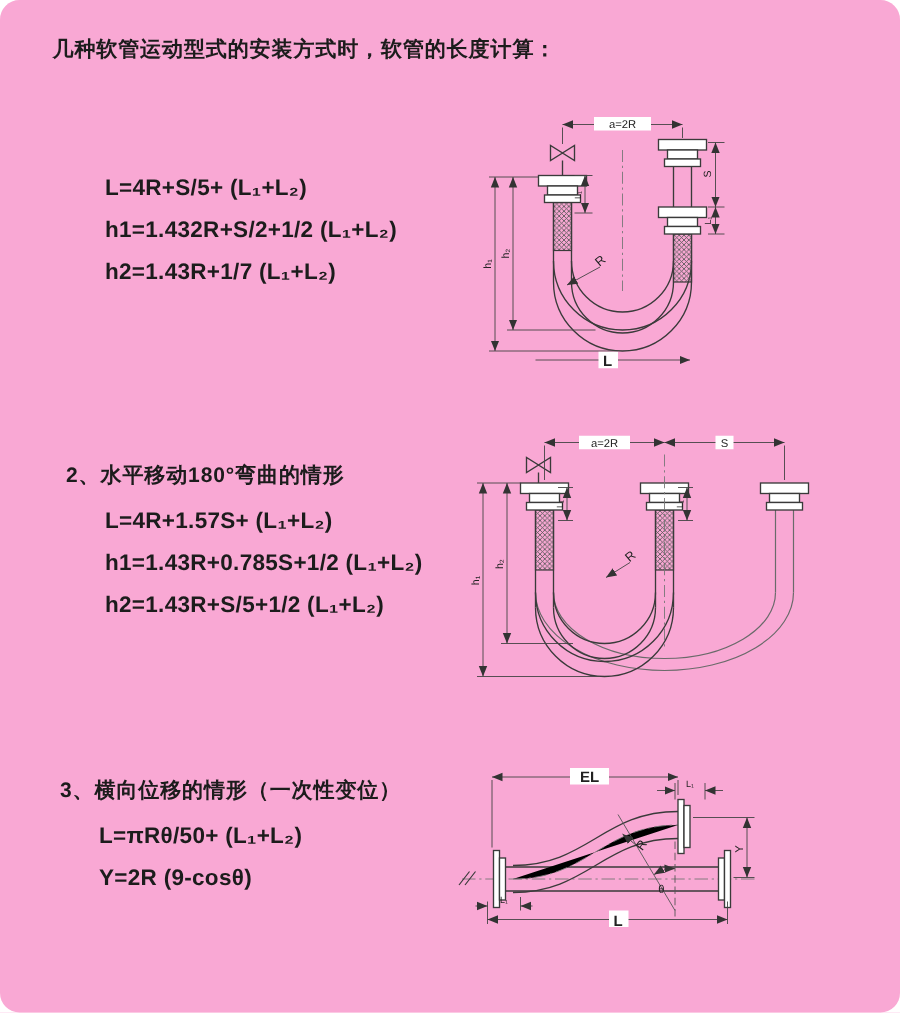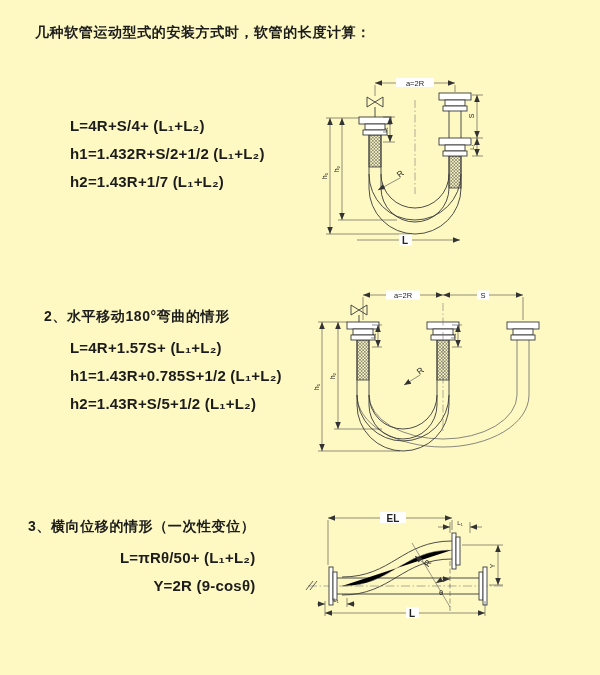--- a/index.html
+++ b/index.html
@@ -1,51 +1,51 @@
 <!DOCTYPE html>
 <html><head>
 <meta charset="utf-8">
 <style>
   * { margin:0; padding:0; box-sizing:border-box; }
   html,body { width:600px; height:675px; background:#ffffff; }
   body { font-family:"Liberation Sans","DejaVu Sans",sans-serif; color:#1c1c1c; position:relative; overflow:hidden; }
-  .page  { position:absolute; inset:0; background:#fef9c3; }
+  .page  { position:absolute; inset:0; background:#f9a8d4;border-radius:13px; }
   .title { position:absolute; left:35px; top:24px; font-size:14px; font-weight:bold; letter-spacing:0.6px; }
   .section { position:absolute; }
   .heading { font-size:14px; font-weight:bold; letter-spacing:0.6px; height:18px; }
   .formulas { margin-top:8px; }
   .formula { font-size:15px; font-weight:bold; padding-left:26px; height:28px; line-height:28px; letter-spacing:0.2px; white-space:nowrap; }
   .diagram { position:absolute; }
   svg text { fill:#222; font-family:"Liberation Sans","DejaVu Sans",sans-serif; }
 </style>
 </head>
 <body>
 
 <div class="page">
 
   <div class="title">几种软管运动型式的安装方式时，软管的长度计算：</div>
 
   <div class="section" style="left:44px; top:104px;">
     <div class="formulas">
-      <div class="formula">L=4R+S/4+ (L₁+L₂)</div>
+      <div class="formula">L=4R+S/5+ (L₁+L₂)</div>
       <div class="formula">h1=1.432R+S/2+1/2 (L₁+L₂)</div>
       <div class="formula">h2=1.43R+1/7 (L₁+L₂)</div>
     </div>
   </div>
 
   <div class="section" style="left:44px; top:308px;">
     <div class="heading">2、水平移动180°弯曲的情形</div>
     <div class="formulas">
       <div class="formula">L=4R+1.57S+ (L₁+L₂)</div>
       <div class="formula">h1=1.43R+0.785S+1/2 (L₁+L₂)</div>
       <div class="formula">h2=1.43R+S/5+1/2 (L₁+L₂)</div>
     </div>
   </div>
 
-  <div class="section" style="left:28px; top:518px;text-align:right;">
+  <div class="section" style="left:40px; top:518px;">
     <div class="heading">3、横向位移的情形（一次性变位）</div>
     <div class="formulas">
       <div class="formula">L=πRθ/50+ (L₁+L₂)</div>
       <div class="formula">Y=2R (9-cosθ)</div>
     </div>
   </div>
 
   <svg class="diagram" style="left:312px; top:64px;" width="248" height="192" viewBox="0 0 248 192">
     <defs>
       <marker id="ar1" markerWidth="8" markerHeight="8" refX="7" refY="4" orient="auto-start-reverse" markerUnits="userSpaceOnUse">

